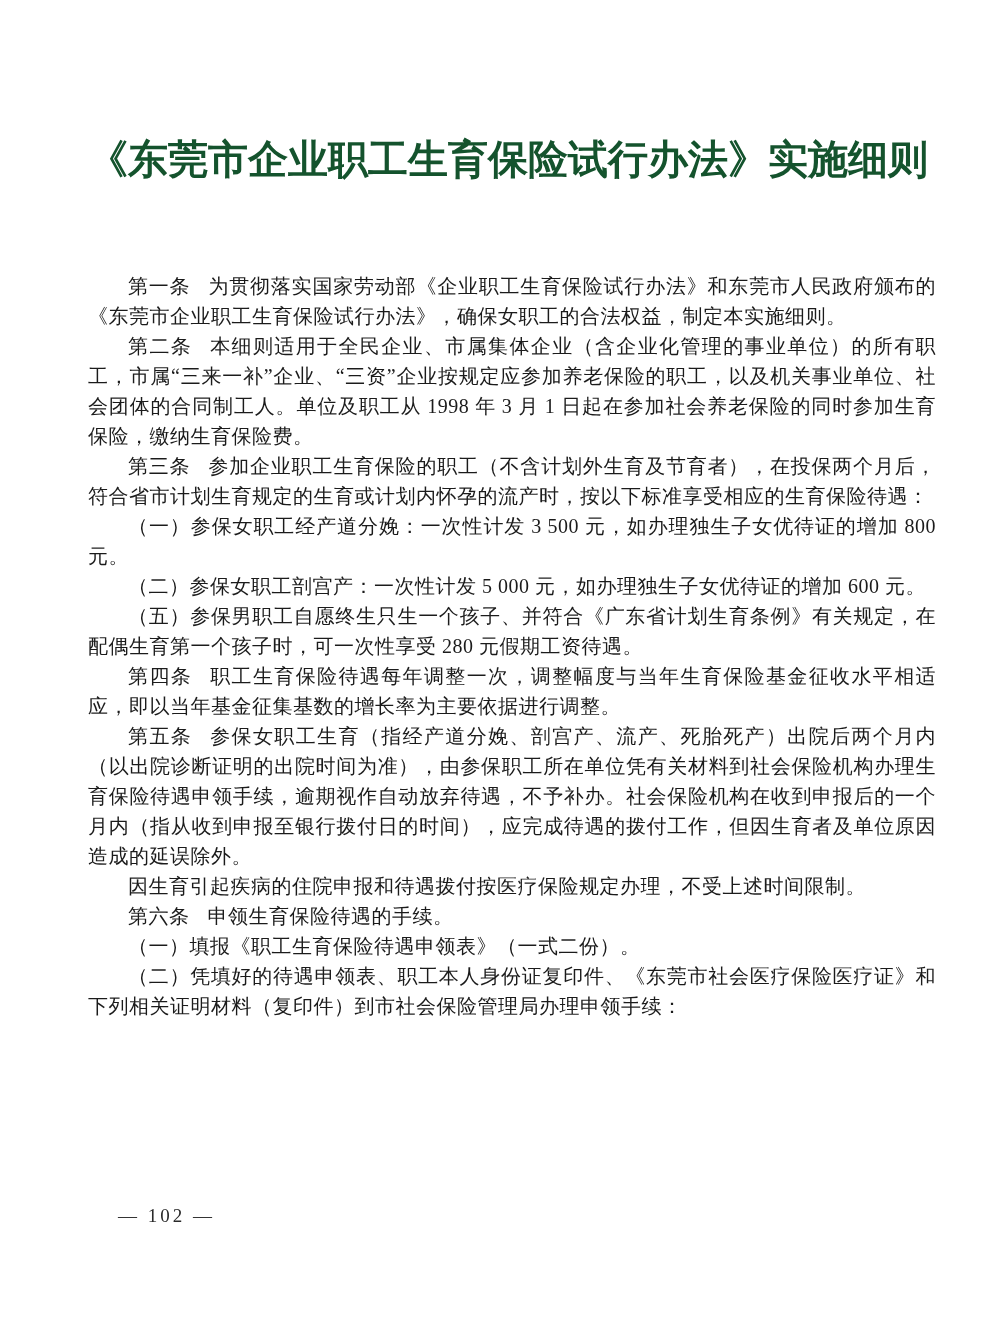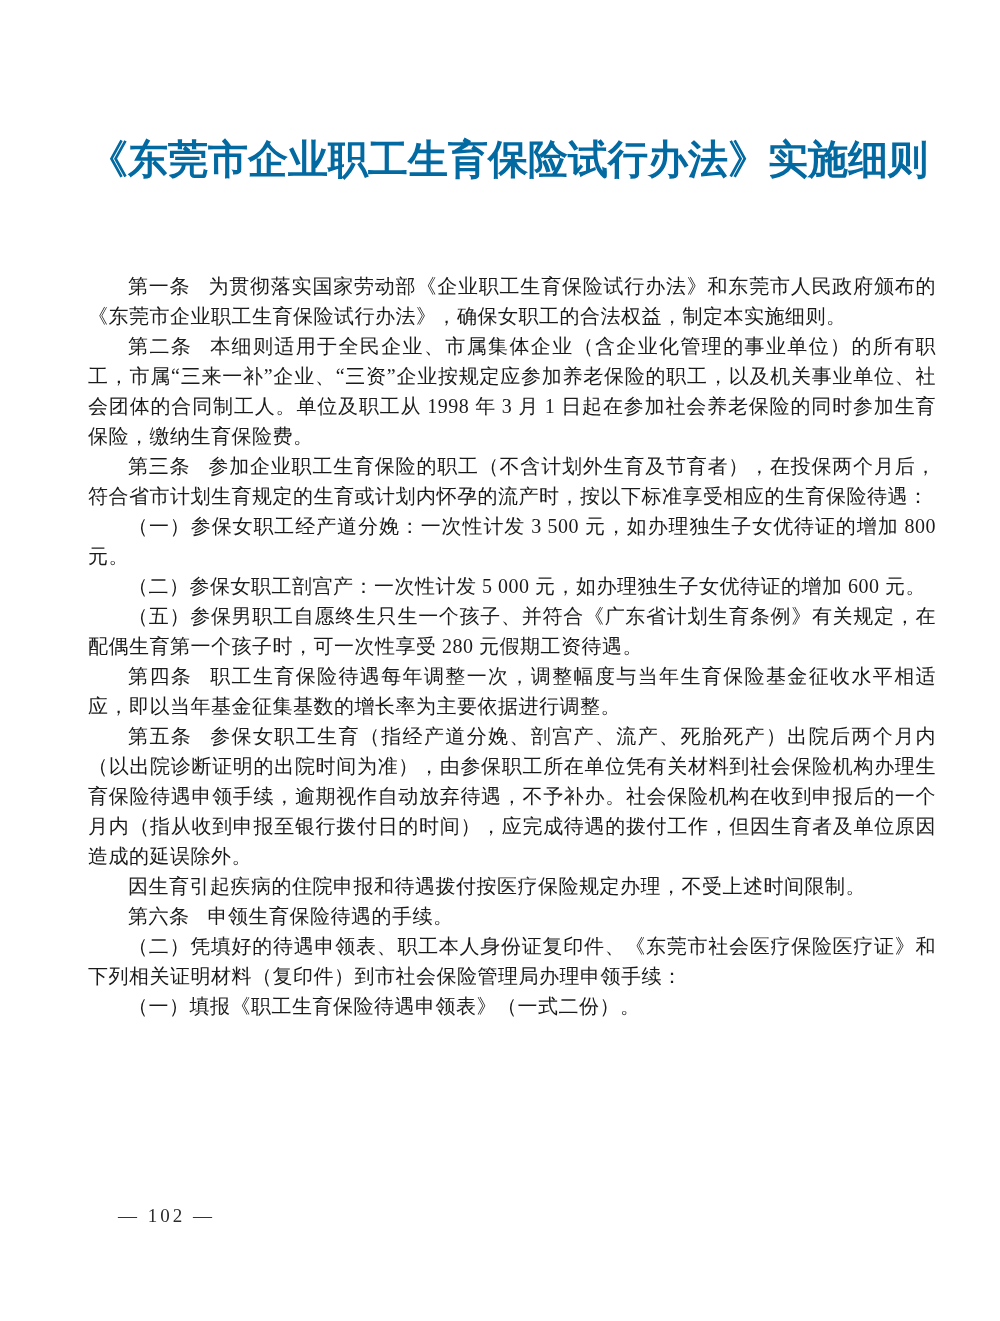--- a/index.html
+++ b/index.html
@@ -22,21 +22,21 @@
     padding-top: 133px;
     padding-left: 76px;
     padding-right: 60px;
     width: 100%;
     font-size: 40px;
     line-height: 54px;
     font-weight: bold;
     letter-spacing: 0px;
     text-align: center;
     white-space: nowrap;
-    color: #0369a1;
+    color: #14532d;
   }
   .body-text {
     margin-top: 84px;
     margin-left: 88px;
     width: 848px;
     font-size: 20px;
     line-height: 30px;
     letter-spacing: 0.5px;
     text-align: justify;
     color: #1b1b1b;
@@ -87,21 +87,21 @@
     <p><span class="para-label"></span><span>（五）参保男职工自愿终生只生一个孩子、并符合《广东省计划生育条例》有关规定，在配偶生育第一个孩子时，可一次性享受 280 元假期工资待遇。</span></p>
 
     <p><span class="para-label">第四条</span><span>职工生育保险待遇每年调整一次，调整幅度与当年生育保险基金征收水平相适应，即以当年基金征集基数的增长率为主要依据进行调整。</span></p>
 
     <p><span class="para-label">第五条</span><span>参保女职工生育（指经产道分娩、剖宫产、流产、死胎死产）出院后两个月内（以出院诊断证明的出院时间为准），由参保职工所在单位凭有关材料到社会保险机构办理生育保险待遇申领手续，逾期视作自动放弃待遇，不予补办。社会保险机构在收到申报后的一个月内（指从收到申报至银行拨付日的时间），应完成待遇的拨付工作，但因生育者及单位原因造成的延误除外。</span></p>
 
     <p><span class="para-label"></span><span>因生育引起疾病的住院申报和待遇拨付按医疗保险规定办理，不受上述时间限制。</span></p>
 
     <p><span class="para-label">第六条</span><span>申领生育保险待遇的手续。</span></p>
 
+    <p><span class="para-label"></span><span>（一）填报《职工生育保险待遇申领表》（一式二份）。</span></p>
+
     <p><span class="para-label"></span><span>（二）凭填好的待遇申领表、职工本人身份证复印件、《东莞市社会医疗保险医疗证》和下列相关证明材料（复印件）到市社会保险管理局办理申领手续：</span></p>
-
-    <p><span class="para-label"></span><span>（一）填报《职工生育保险待遇申领表》（一式二份）。</span></p>
 
   </div>
 
   <div class="page-number">— 102 —</div>
 
 </div>
 
 </body></html>

